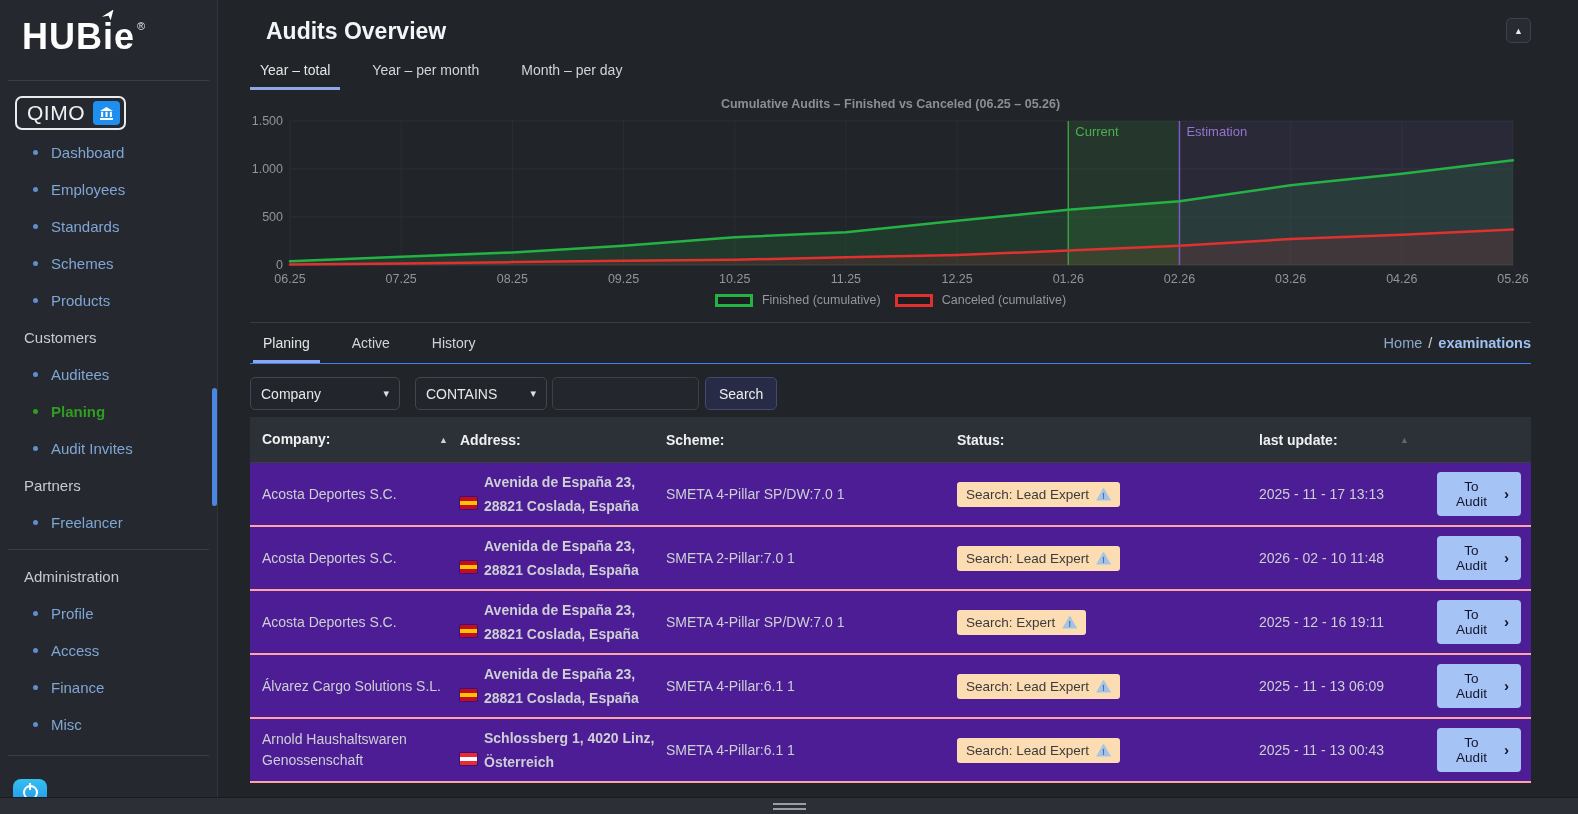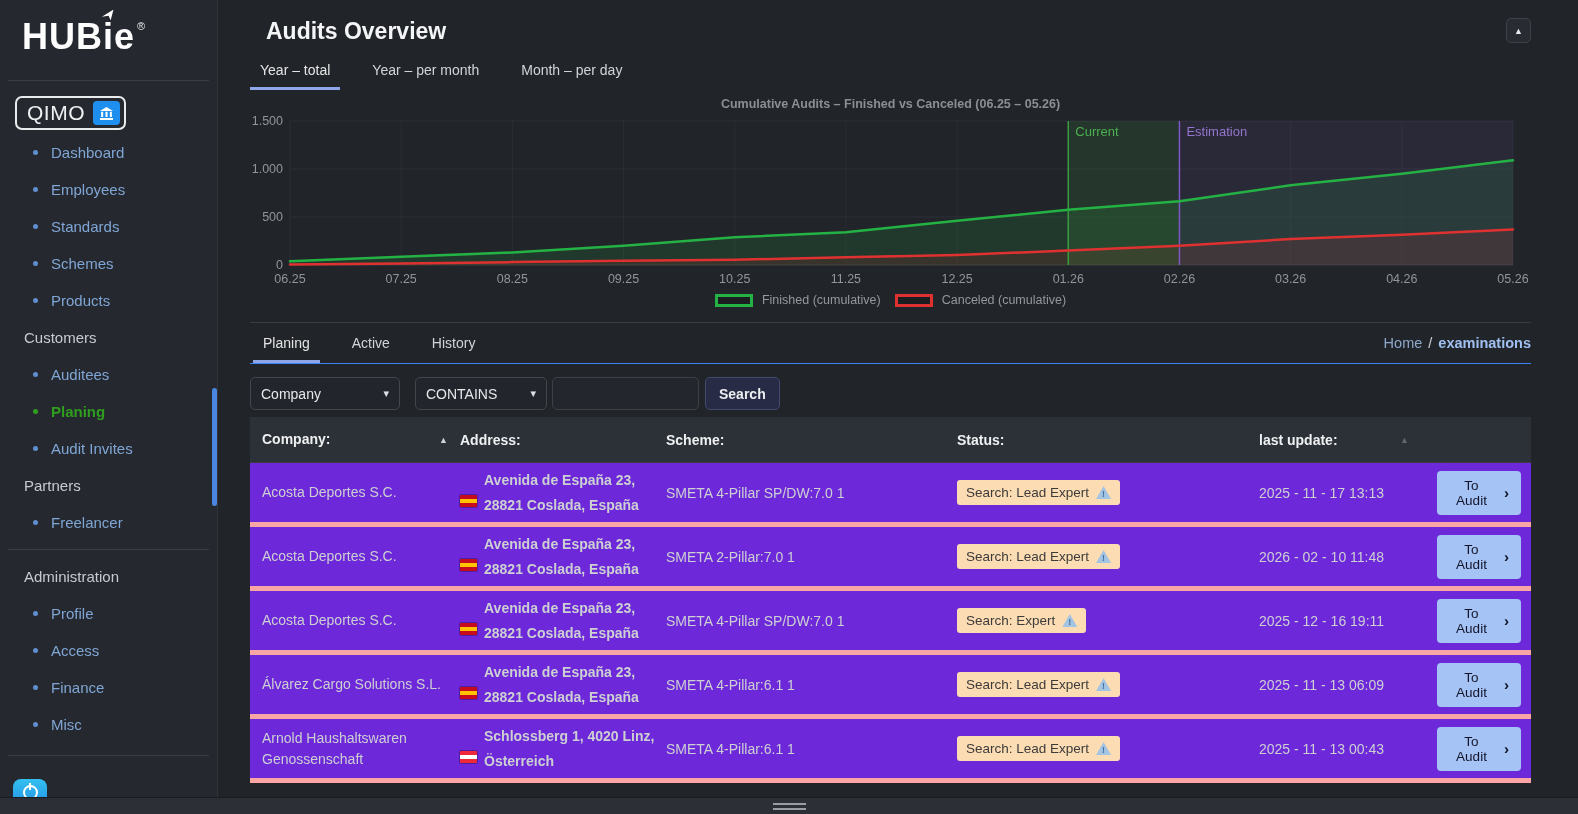--- a/index.html
+++ b/index.html
@@ -81,28 +81,28 @@
   .select { display: flex; align-items: center; justify-content: space-between; width: 150px; height: 33px;
     background: #22252b; border: 1px solid #42464e; border-radius: 5px; padding: 0 10px;
     font-size: 14px; color: #e6e8ea; cursor: pointer; }
   .select.op { width: 132px; margin-left: 11px; }
   .chev { font-size: 11px; color: #dfe1e4; }
   .search-input { width: 147px; height: 33px; background: #23262c; border: 1px solid #3c4048;
     border-radius: 5px; color: #e6e8ea; padding: 0 10px; font-size: 14px; margin-left: 1px; outline: none;
     font-family: "Liberation Sans", sans-serif; }
   .search-btn { height: 33px; padding: 0 13px; margin-left: 2px; background: #272b45;
     border: 1px solid #434a6e; border-radius: 5px; color: #eceef0; font-size: 14px; cursor: pointer;
-    font-family: "Liberation Sans", sans-serif; font-weight: bold; }
+    font-family: "Liberation Sans", sans-serif; }
 
   
   .table { margin-top: 7px; }
   .thead { display: flex; align-items: center; height: 46px; background: #2c3037;
     border-bottom: 1px solid #3a3e44; font-size: 14px; font-weight: bold; color: #eef0f2; }
-  .trow { display: flex; align-items: center; height: 64px; background: #6d28d9;
-    border-bottom: 5px solid #fca5a5; font-size: 14px; color: #cdd0d3; }
+  .trow { display: flex; align-items: center; height: 64px; background: #4c1d95;
+    border-bottom: 2px solid #fca5a5; font-size: 14px; color: #cdd0d3; }
   .th, .td { display: flex; align-items: center; }
   .c-company { width: 210px; padding-left: 12px; padding-right: 12px; justify-content: space-between; }
   .c-company span:first-child { line-height: 1.5; }
   .c-address { width: 206px; align-items: flex-start; padding-top: 0; }
   .trow .c-address { align-items: flex-end; font-weight: bold; }
   .c-scheme  { width: 291px; }
   .c-status  { width: 302px; }
   .c-update  { width: 178px; }
   .c-action  { flex: 1; justify-content: flex-end; padding-right: 10px; }
   .sort { font-size: 9px; margin-left: 8px; }

